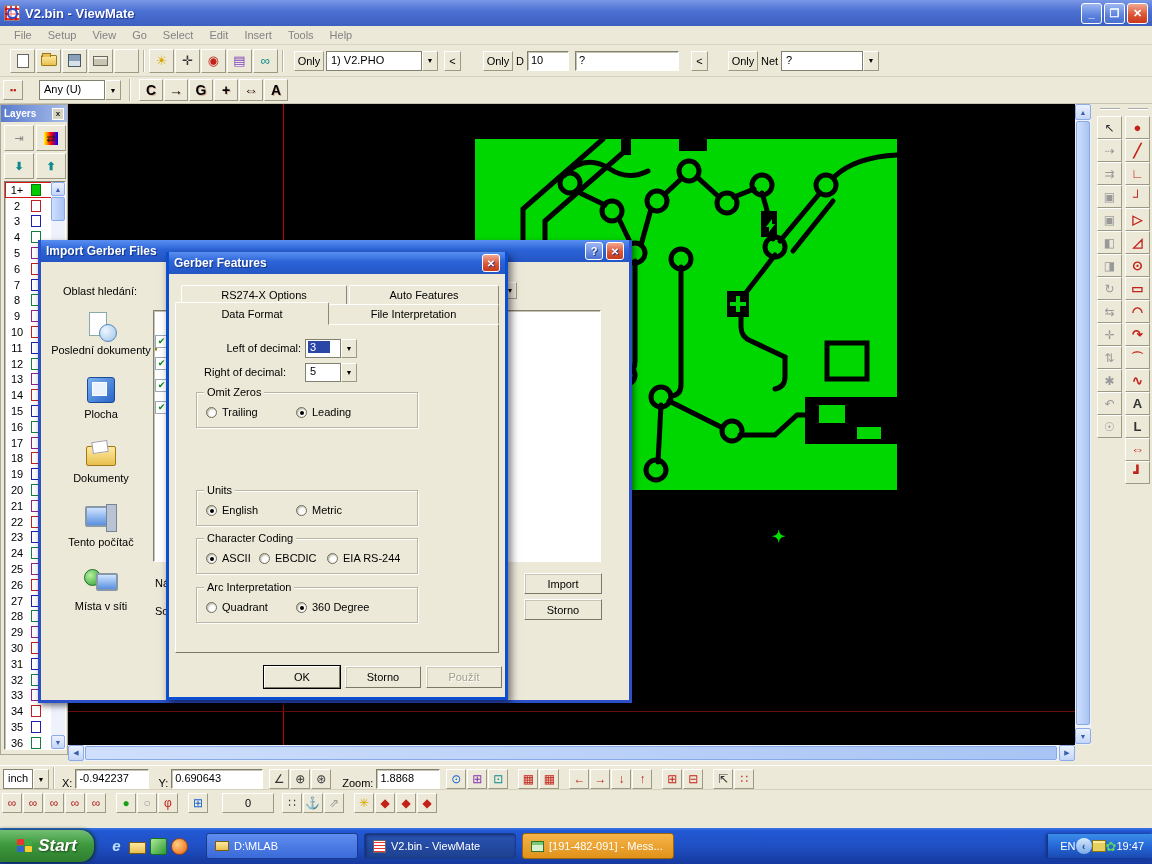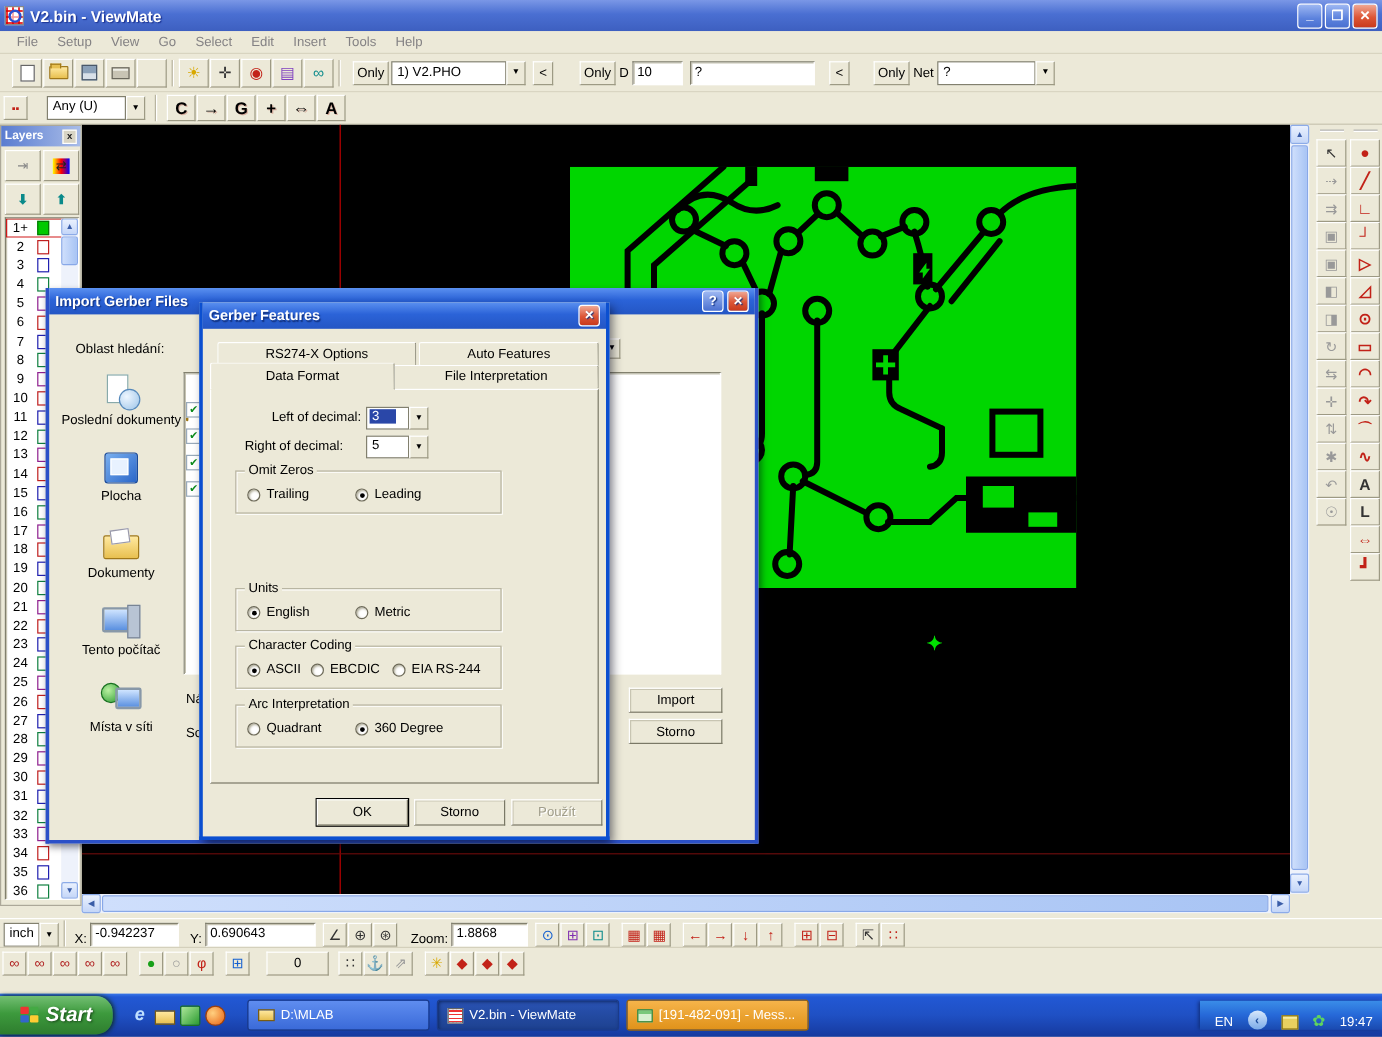--- a/index.html
+++ b/index.html
@@ -113,21 +113,21 @@
 .task-alert{background:linear-gradient(180deg,#f6b44a,#e0921a);border-color:#9a6408}
 .tk-folder{width:14px;height:10px;background:linear-gradient(#ffe9a0,#e8c050);border:1px solid #7a5c10;flex:none}
 .tk-viewmate{width:13px;height:13px;background:#fff;border:1px solid #666;flex:none;
   background-image:repeating-linear-gradient(0deg,#e33 0 1px,#fff 1px 3px),repeating-linear-gradient(90deg,#e33 0 1px,#fff 1px 3px)}
 .tk-message{width:13px;height:11px;background:#d8f0d0;border:1px solid #2a7a2a;flex:none;box-shadow:inset 0 3px 0 #7ac87a}
 .ql{width:17px;height:17px;margin-right:4px;flex:none}
 .ql-ie{color:#bfe0ff;font-weight:bold;font-size:15px;font-style:italic;text-align:center;line-height:16px}
 .ql-folder{background:linear-gradient(#ffe9a0,#e8c050);border:1px solid #7a5c10;height:12px;margin-top:3px}
 .ql-book{background:linear-gradient(135deg,#aee89a,#2a9a30);border:1px solid #187020;border-radius:2px}
 .ql-ff{background:radial-gradient(circle at 35% 35%,#ffd080,#e86010);border-radius:50%;border:1px solid #a04008}
-.tray{margin-left:auto;height:24px;display:flex;align-items:flex-end;gap:12px;padding:0 8px 0 12px;
+.tray{margin-left:auto;height:24px;display:flex;align-items:center;gap:0;padding:0 8px 0 12px;
   background:linear-gradient(180deg,#3a8de8 0%,#2668d8 50%,#1a4ab0 100%);box-shadow:-2px 0 3px #10307e;color:#fff}
 .traycirc{width:16px;height:16px;border-radius:50%;background:linear-gradient(#d8e8fc,#7aaae8);color:#1a4a9a;
   display:flex;align-items:center;justify-content:center;font-weight:bold;font-size:10px}
 .tray-note{width:14px;height:12px;background:#e8d060;border:1px solid #8a7410;box-shadow:inset 0 2px 0 #f8eca0}
 </style>
 </head>
 <body>
 
 <div class="abs titlebar">
   <span class="appicon"></span>

